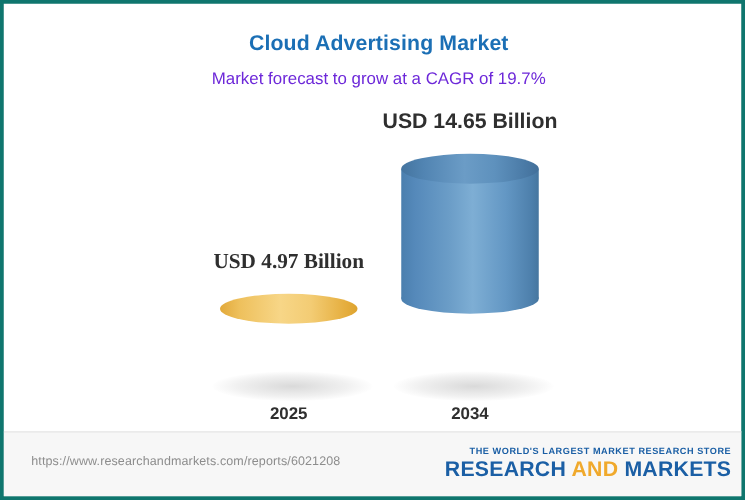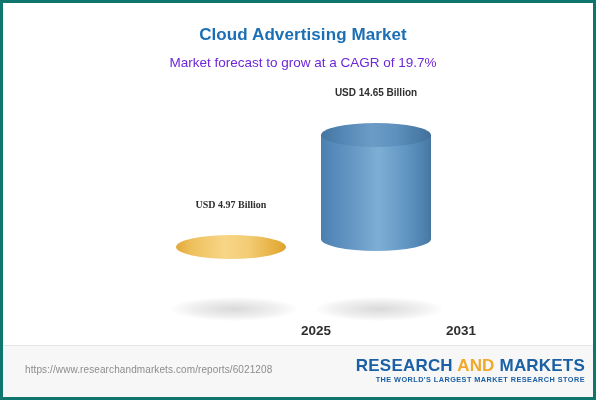--- a/index.html
+++ b/index.html
@@ -55,32 +55,32 @@
     position: absolute;
     bottom: 0;
   }
 
   .value-label {
     position: absolute;
     width: 200px;
     left: 50%;
     margin-left: -100px;
     text-align: center;
-    font-size: 10px;
+    font-size: 17px;
     font-weight: bold;
     color: #2f2f2f;
     white-space: nowrap;
   }
 
   .category-label {
     position: absolute;
     width: 200px;
     left: 50%;
     margin-left: -100px;
-    text-align: right;
+    text-align: center;
     font-size: 13.5px;
     font-weight: bold;
     color: #2f2f2f;
   }
 
   
   .cyl {
     position: absolute;
     left: 0;
   }
@@ -222,29 +222,29 @@
       <div class="cyl" style="top:40px; width:110px; height:200px;">
 
         <div class="cyl-cap gold-body" style="top:176px; height:24px;"></div>
         <div class="cyl-body gold-body" style="top:116px; height:72px;"></div>
 
         <div class="cyl-body blue-body" style="top:12px; height:104px;"></div>
         <div class="cyl-cap blue-body" style="top:104px; height:24px;"></div>
         <div class="cyl-cap blue-cap" style="top:0px; height:24px;"></div>
       </div>
 
-      <div class="category-label" style="top:240px;">2031</div>
+      <div class="category-label" style="top:240px;">2034</div>
     </div>
 
   </div>
 
   <div id="footer">
     <div id="source-url">https://www.researchandmarkets.com/reports/6021208</div>
 
     <div id="brand-logo">
+      <div id="brand-tagline">THE WORLD'S LARGEST MARKET RESEARCH STORE</div>
       <div id="brand-name">
         <span class="brand-blue">RESEARCH</span><span class="brand-blue"> </span><span class="brand-gold">AND</span><span class="brand-blue"> </span><span class="brand-blue">MARKETS</span>
       </div>
-      <div id="brand-tagline">THE WORLD'S LARGEST MARKET RESEARCH STORE</div>
     </div>
   </div>
 
 </div>
 
 </body></html>

